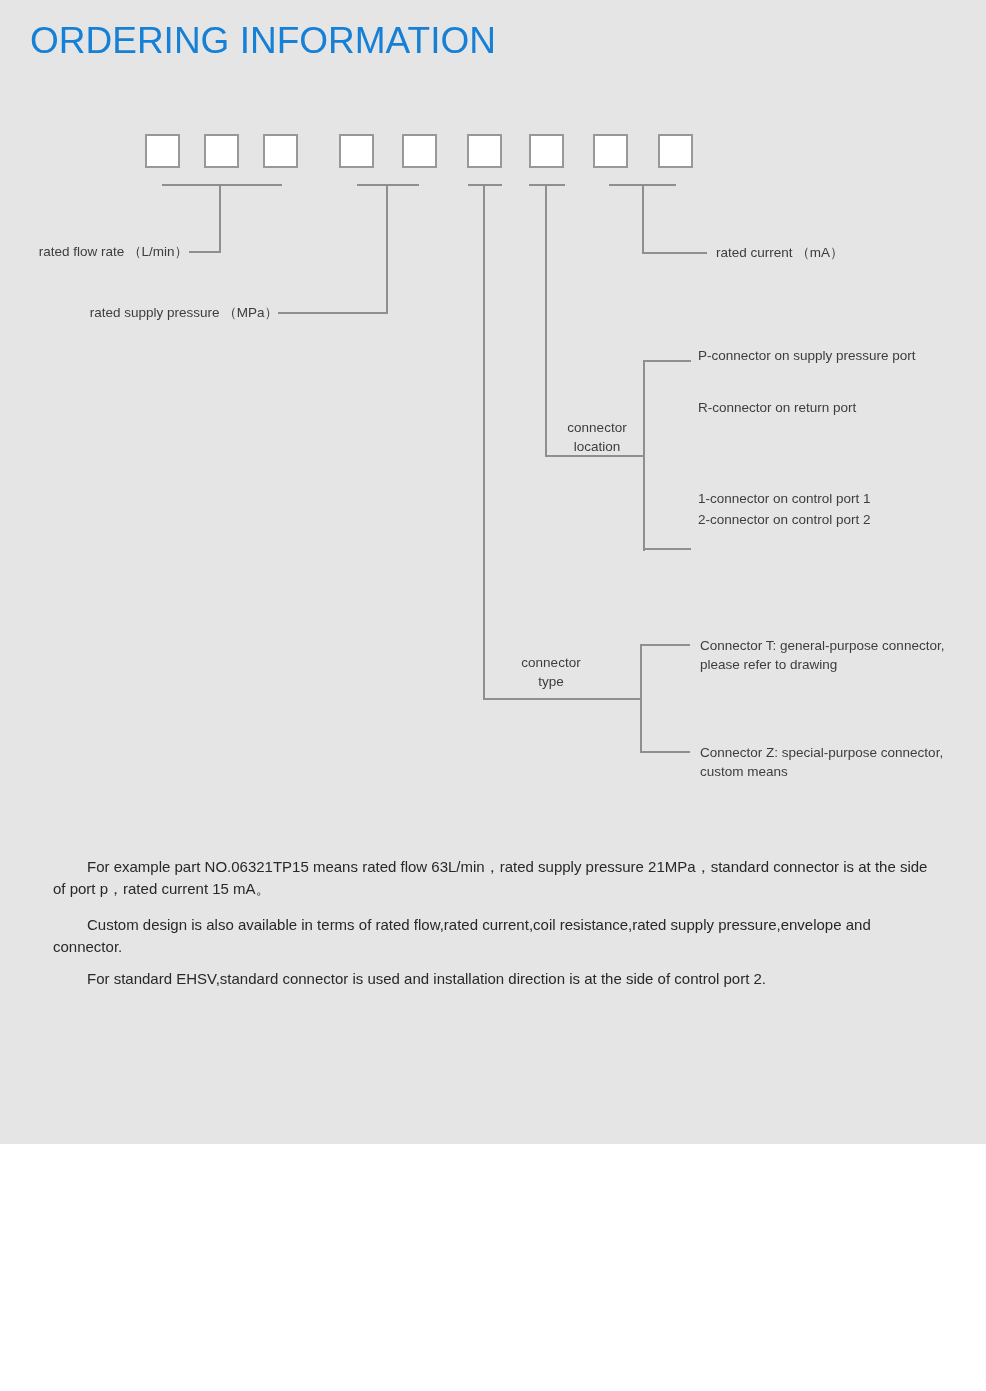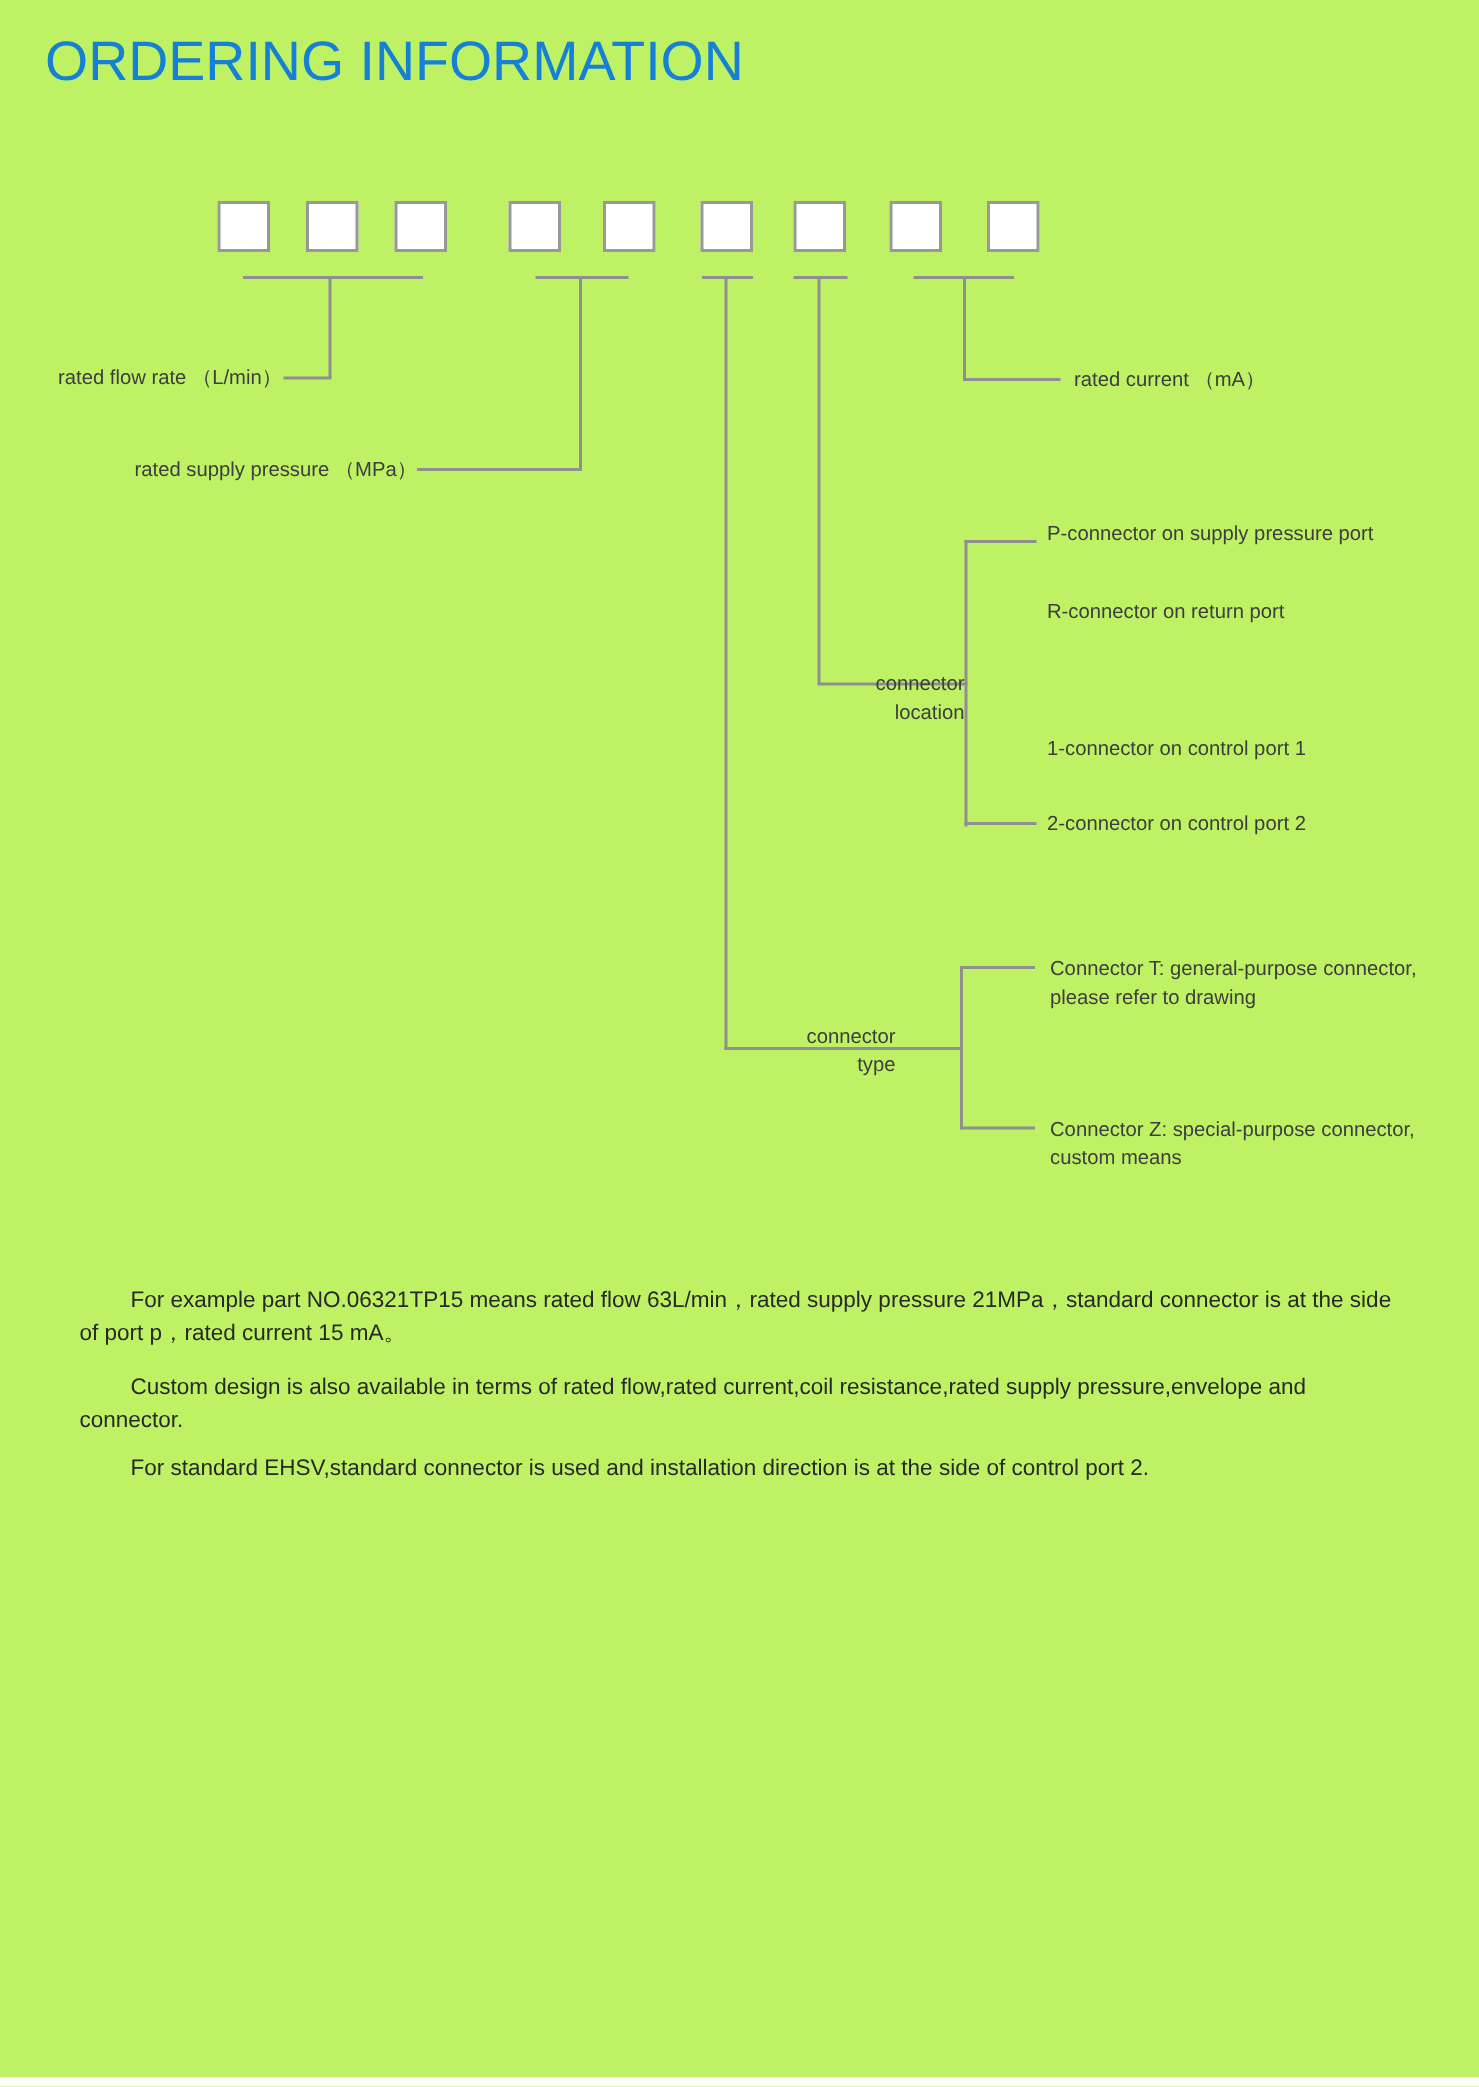--- a/index.html
+++ b/index.html
@@ -1,36 +1,36 @@
 <!DOCTYPE html>
 <html><head>
 <meta charset="utf-8">
 <style>
   html,body{margin:0;padding:0;background:#ffffff;}
   .page{
-    position:relative;width:986px;height:1385px;background:#bef264;overflow:hidden;
+    position:relative;width:986px;height:1144px;background:#e5e5e5;overflow:hidden;
     font-family:"Liberation Sans",sans-serif;
     text-decoration:underline;
   }
   .title{
     position:absolute;left:30px;top:20px;
     font-size:37px;font-weight:400;color:#1580d6;letter-spacing:0;white-space:nowrap;
   }
   .pn-box{
     position:absolute;top:134px;width:31px;height:30px;
     border:2px solid #989898;background:#ffffff;
   }
   .hline,.vline{position:absolute;background:#8f8f8f;}
   .hline{height:2px;}
   .vline{width:2px;}
   .lbl{
     position:absolute;font-size:13.5px;color:#3d3d3d;line-height:16px;white-space:nowrap;
   }
   .lbl.right{text-align:right;}
-  .two-line{line-height:19px;text-align:right;white-space:nowrap;margin-top:28px;}
+  .two-line{line-height:19px;text-align:center;white-space:nowrap;}
   .opt2{line-height:19px;white-space:normal;}
   .notes{
     position:absolute;left:53px;top:856px;width:893px;
     font-size:15px;line-height:22px;color:#282828;
   }
   .notes p{margin:0 16px 14px 0;text-indent:34px;}
   .notes p.last{margin-bottom:0;}
 </style>
 </head>
 <body>
@@ -77,21 +77,21 @@
   <div class="hline" style="left:643px;top:548px;width:48px"></div>
 
   <div class="lbl two-line" style="left:551px;top:418px;width:92px">
     <span>connector</span><br>
     <span>location</span>
   </div>
 
   <div class="lbl" style="left:698px;top:348px">P-connector on supply pressure port</div>
   <div class="lbl" style="left:698px;top:400px">R-connector on return port</div>
   <div class="lbl" style="left:698px;top:491px">1-connector on control port 1</div>
-  <div class="lbl" style="left:698px;top:541px">2-connector on control port 2</div>
+  <div class="lbl" style="left:698px;top:512px">2-connector on control port 2</div>
 
   <div class="hline" style="left:483px;top:698px;width:159px"></div>
   <div class="vline" style="left:640px;top:644px;height:109px"></div>
   <div class="hline" style="left:640px;top:644px;width:50px"></div>
   <div class="hline" style="left:640px;top:751px;width:50px"></div>
 
   <div class="lbl two-line" style="left:505px;top:653px;width:92px">
     <span>connector</span><br>
     <span>type</span>
   </div>

